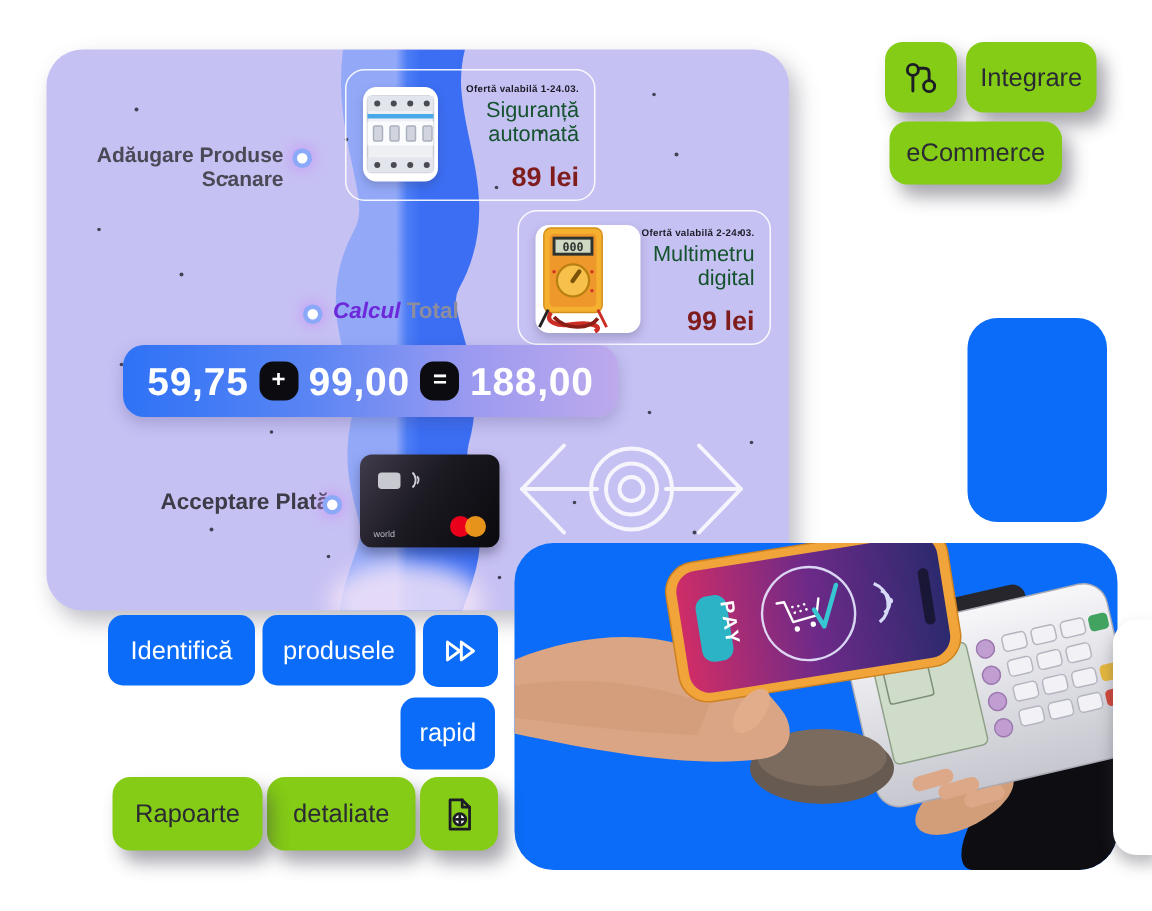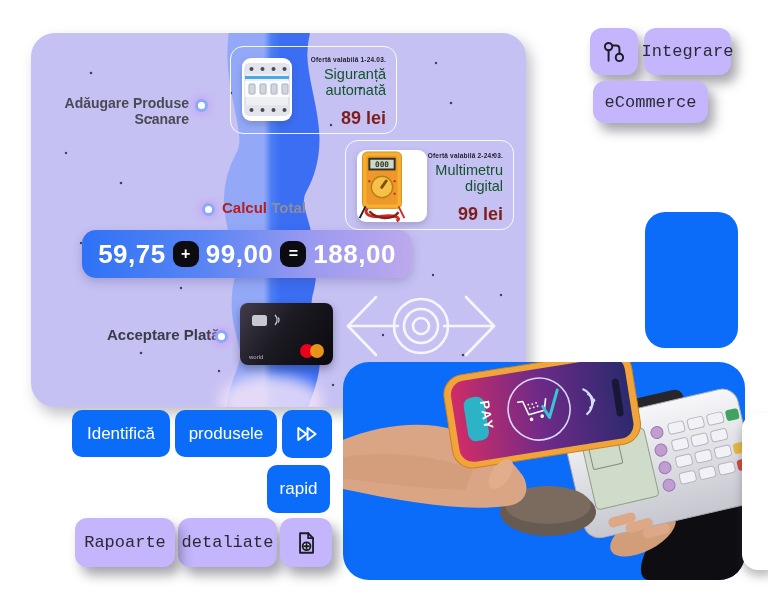--- a/index.html
+++ b/index.html
@@ -33,22 +33,22 @@
 
   .pay-card{left:209px;top:270px;width:93px;height:62px;border-radius:8px;
     background:linear-gradient(125deg,#413c4c 0%,#1c1a22 45%,#0a090d 100%);
     box-shadow:0 4px 8px rgba(40,40,70,.4);}
   .chip{position:absolute;left:12px;top:12px;width:15px;height:11px;border-radius:2.5px;background:#d6d7dd;opacity:.92;}
   .world{position:absolute;left:9px;bottom:5px;font-size:6px;color:#b9b7c2;}
   .mc-red{position:absolute;right:19px;bottom:7px;width:14px;height:14px;border-radius:50%;background:#eb001b;}
   .mc-orange{position:absolute;right:9px;bottom:7px;width:14px;height:14px;border-radius:50%;background:#f79e1b;opacity:.92;}
 
   
-  .btn-white{background:#c4b5fd;border-radius:12px;display:flex;align-items:center;justify-content:center;
-    box-shadow:6px 8px 12px rgba(55,55,70,.45);cursor:pointer;font-family:Liberation Mono, monospace;}
+  .btn-white{background:#84cc16;border-radius:12px;display:flex;align-items:center;justify-content:center;
+    box-shadow:6px 8px 12px rgba(55,55,70,.45);cursor:pointer;}
   .btn-white .lbl{font-size:17px;color:#2b2a33;}
   .btn-blue{background:#0a6cf8;border-radius:10px;display:flex;align-items:center;justify-content:center;cursor:pointer;}
   .btn-blue .lbl{font-size:17px;color:#ffffff;}
   .blue-rect{left:645px;top:212px;width:93px;height:136px;border-radius:20px;background:#0a6cf8;}
 
   
   .photo-panel{left:343px;top:362px;width:402px;height:218px;border-radius:26px;background:#0a6cf8;overflow:hidden;}
   .white-bar{left:742px;top:413px;width:30px;height:157px;background:#fff;border-radius:16px 0 0 16px;
     box-shadow:0 6px 10px rgba(60,60,70,.35);}
 
@@ -162,21 +162,21 @@
         <div class="prod-name" style="margin-top:3px;">
           <div>Multimetru</div>
           <div>digital</div>
         </div>
         <div class="prod-price" style="margin-top:10px;">99 lei</div>
       </div>
     </div>
 
     <div class="abs step-dot" style="left:171px;top:170px;"></div>
     <div class="abs step-label" style="left:191px;top:167px;font-size:15px;">
-      <span style="color:#b91c1c;">Calcul</span>
+      <span style="color:#6d28d9;font-style:italic;">Calcul</span>
       <span style="color:#8e8d9d;">Total</span>
     </div>
 
     <div class="abs calc-bar">
       <span class="calc-num">59,75</span>
       <span class="calc-op">+</span>
       <span class="calc-num">99,00</span>
       <span class="calc-op">=</span>
       <span class="calc-num">188,00</span>
     </div>

